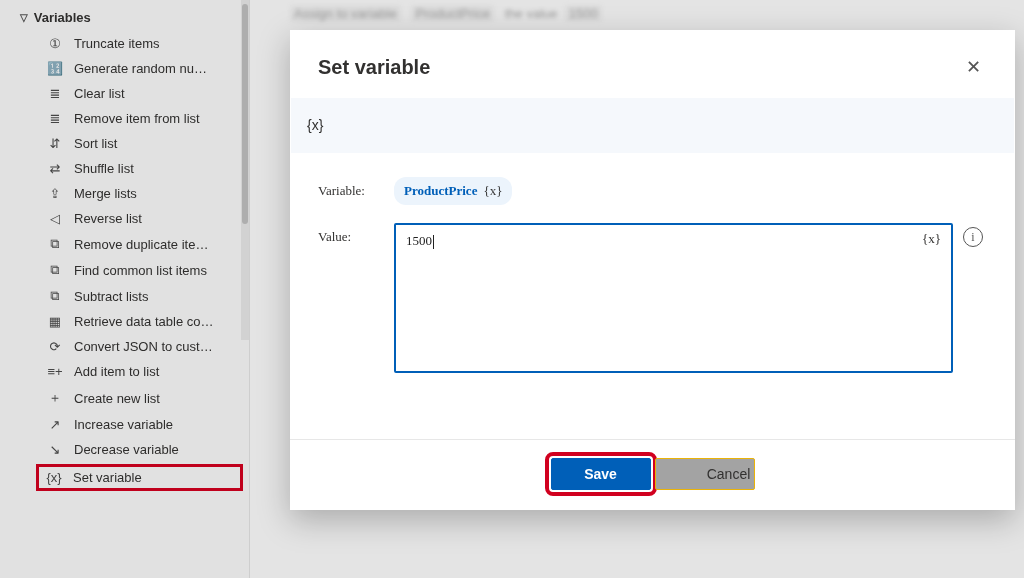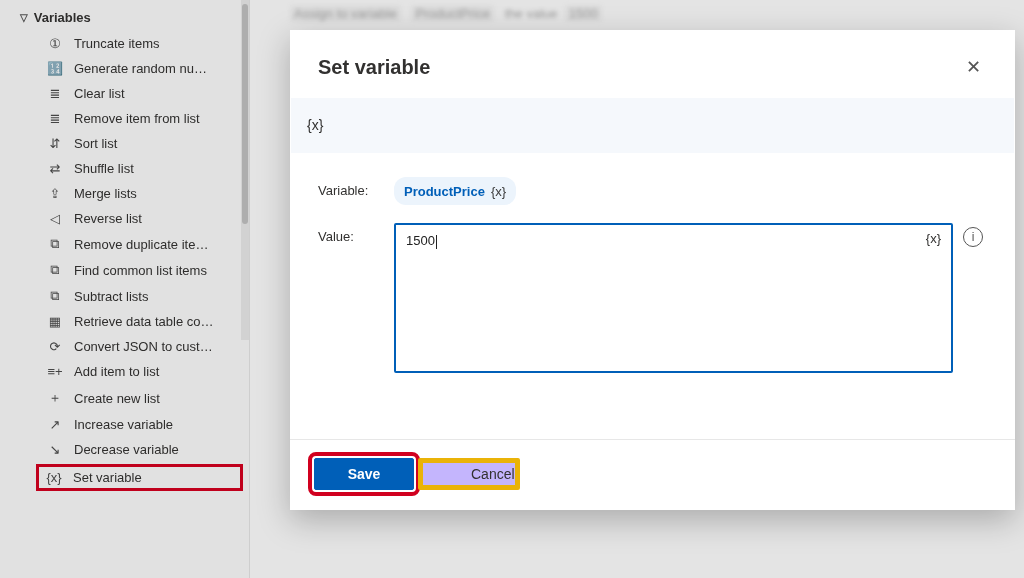--- a/index.html
+++ b/index.html
@@ -110,20 +110,21 @@
       margin: 0 1px;
       color: #323130;
       line-height: 1.45;
     }
     .dlg-info .info-ico { color: #323130; font-size: 14px; padding-top:1px; }
     .dlg-info a { color: #0067c0; text-decoration: underline; cursor:pointer; }
 
     .dlg-body {
       padding: 24px 28px 10px 28px;
       flex: 1;
+      font-family: Liberation Serif, serif;
     }
     .field-row {
       display: grid;
       grid-template-columns: 70px 1fr 28px;
       align-items: flex-start;
       gap: 6px;
       margin-bottom: 18px;
     }
     .field-label { color: #323130; padding-top: 6px; }
     .var-chip {
@@ -163,42 +164,42 @@
       display:flex; align-items:center; justify-content:center;
       font-size: 12px; color:#555;
       cursor: pointer;
       margin-top: 4px;
       justify-self: center;
     }
 
     .dlg-footer {
       border-top: 1px solid #e7e7e7;
       display: flex;
-      justify-content: flex-start;
+      justify-content: center;
       gap: 4px;
       padding: 18px 24px 20px;
     }
     .btn {
       min-width: 100px;
       height: 32px;
       border-radius: 2px;
       font-size: 14px;
       cursor: pointer;
       display:flex; align-items:center; justify-content:center;
     }
     .btn-primary {
       background: #005fb8;
       color: #fff;
       border: 1px solid #005fb8;
       font-weight: 600;
     }
     .btn-secondary {
-      background: #c4b5fd;
-      color: #323130;
-      border: 5px solid #eab308;
+      background: #a3a3a3;
+      color: #323130;
+      border: 1px solid #eab308;
       padding-left: 48px;
     }
     .btn-highlight {
       outline: 4px solid #d1001f;
       outline-offset: 2px;
     }
   </style>
 </head>
 <body>
 

